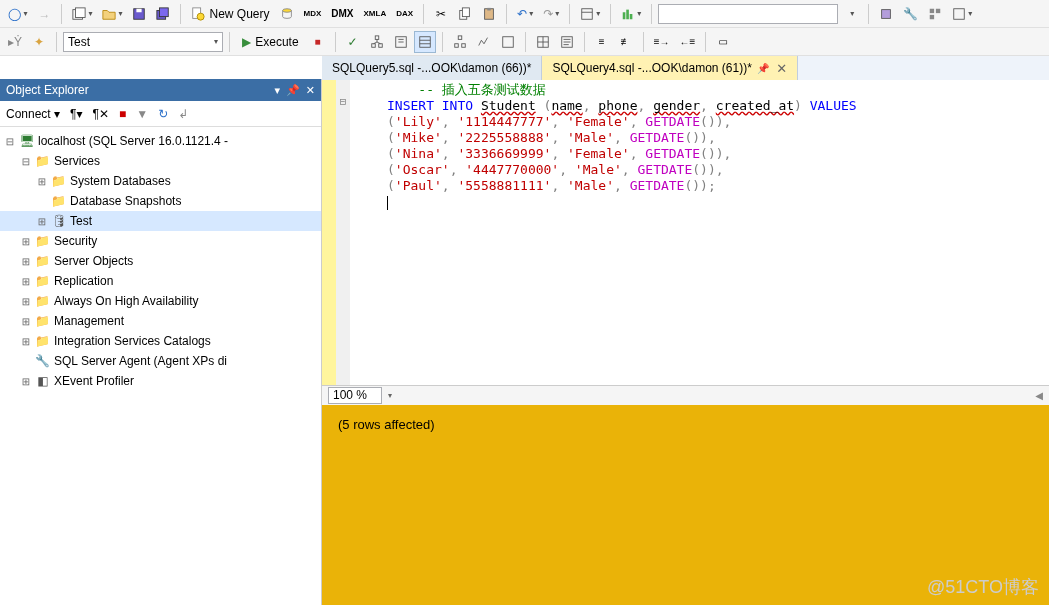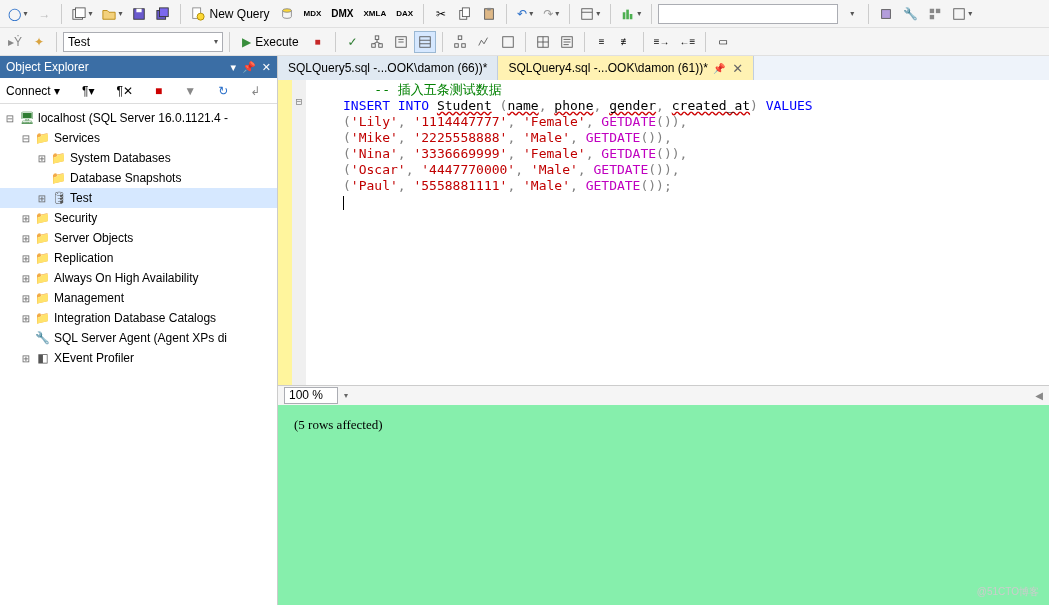--- a/index.html
+++ b/index.html
@@ -10,22 +10,22 @@
 .tb-dd { display: inline-flex; align-items: center; }
 .dd-arrow { font-size: 8px; margin-left: 2px; color: #555; }
 .combo { border: 1px solid #abadb3; background: #fff; height: 20px; padding: 0 4px; display: inline-flex; align-items: center; }
 .combo.db { width: 160px; justify-content: space-between; }
 .combo.search { width: 180px; }
 .exec-btn { display: inline-flex; align-items: center; padding: 0 6px; height: 22px; cursor: pointer; gap: 4px; }
 .exec-play { color: #388e3c; font-size: 12px; }
 .main-area { display: flex; height: calc(100% - 56px); }
 .panel-title { background: #3b6ea5; color: #fff; height: 22px; display: flex; align-items: center; padding: 0 6px; font-size: 12px; justify-content: space-between; }
 .panel-title-btns { display: flex; gap: 6px; font-size: 11px; }
-.oe { width: 278px; border-right: 1px solid #ccc; display: flex; flex-direction: column; background: #fff; }
-.oe-toolbar { height: 26px; border-bottom: 1px solid #ddd; display: flex; align-items: center; padding: 0 6px; gap: 22px; font-size: 12px; }
+.oe { width: 322px; border-right: 1px solid #ccc; display: flex; flex-direction: column; background: #fff; margin-top: 23px; }
+.oe-toolbar { height: 26px; border-bottom: 1px solid #ddd; display: flex; align-items: center; padding: 0 6px; gap: 10px; font-size: 12px; }
 .tree { flex: 1; overflow: auto; padding: 4px 0; }
 .tree-row { display: flex; align-items: center; height: 20px; white-space: nowrap; cursor: default; }
 .tree-row.sel { background: #d6e8ff; }
 .exp { width: 12px; text-align: center; color: #666; font-size: 10px; cursor: pointer; display: inline-block; }
 .icon { width: 16px; height: 16px; margin: 0 3px; display: inline-flex; align-items: center; justify-content: center; font-size: 12px; }
 .icon.server { color: #2e7d32; }
 .icon.folder { color: #d9a441; }
 .icon.db { color: #555; }
 .icon.agent { color: #c62828; }
 .icon.xevent { color: #555; }
@@ -44,22 +44,22 @@
 .kw { color: #0000ff; }
 .fn { color: #c000c0; }
 .str { color: #c00000; }
 .grey { color: #808080; }
 .id { color: #000; }
 .redunder { text-decoration: underline wavy #c00; text-decoration-skip-ink: none; }
 .cursor { border-left: 1px solid #000; height: 14px; display: inline-block; vertical-align: middle; }
 .zoom-bar { height: 20px; border-top: 1px solid #ccc; display: flex; align-items: center; padding: 0 6px; gap: 6px; font-size: 12px; background: #f5f5f5; }
 .zoom-combo { border: 1px solid #abadb3; background: #fff; padding: 0 14px 0 4px; height: 17px; }
 .msg-tab { height: 22px; border-top: 1px solid #ccc; border-bottom: 1px solid #ccc; display: flex; align-items: center; padding: 0 6px; gap: 6px; background: #f5f5f5; font-size: 12px; }
-.msg-body { padding: 12px 16px; font-family: Liberation Serif, serif; font-size: 13px; background: #86efac; flex: 0 0 auto; min-height: 200px; }
-.watermark { position: absolute; right: 10px; bottom: 6px; color: #ccc; font-size: 10px; }
+.msg-body { padding: 12px 16px; font-family: Liberation Sans, sans-serif; font-size: 13px; background: #eab308; flex: 0 0 auto; min-height: 200px; }
+.watermark { position: absolute; right: 10px; bottom: 6px; color: #ccc; font-size: 18px; }
 .stop-sq { color: #c62828; font-size: 10px; }
 .check { color: #2e7d32; }
 svg.icn { width: 14px; height: 14px; }
 </style>
 </head>
 <body>
 
 <div class="toolbar-row">
   <span class="tb-btn tb-dd">
       <span style="color:#2a6fc9">◯</span>
@@ -348,21 +348,21 @@
           <span>Always On High Availability</span>
         </div>
       <div class="tree-row" style="padding-left:20px">
           <span class="exp">⊞</span>
           <span class="icon folder">📁</span>
           <span>Management</span>
         </div>
       <div class="tree-row" style="padding-left:20px">
           <span class="exp">⊞</span>
           <span class="icon folder">📁</span>
-          <span>Integration Database Catalogs</span>
+          <span>Integration Services Catalogs</span>
         </div>
       <div class="tree-row" style="padding-left:20px">
           <span class="exp">&nbsp;</span>
           <span class="icon agent">🔧</span>
           <span>SQL Server Agent (Agent XPs di</span>
         </div>
       <div class="tree-row" style="padding-left:20px">
           <span class="exp">⊞</span>
           <span class="icon xevent">◧</span>
           <span>XEvent Profiler</span>

